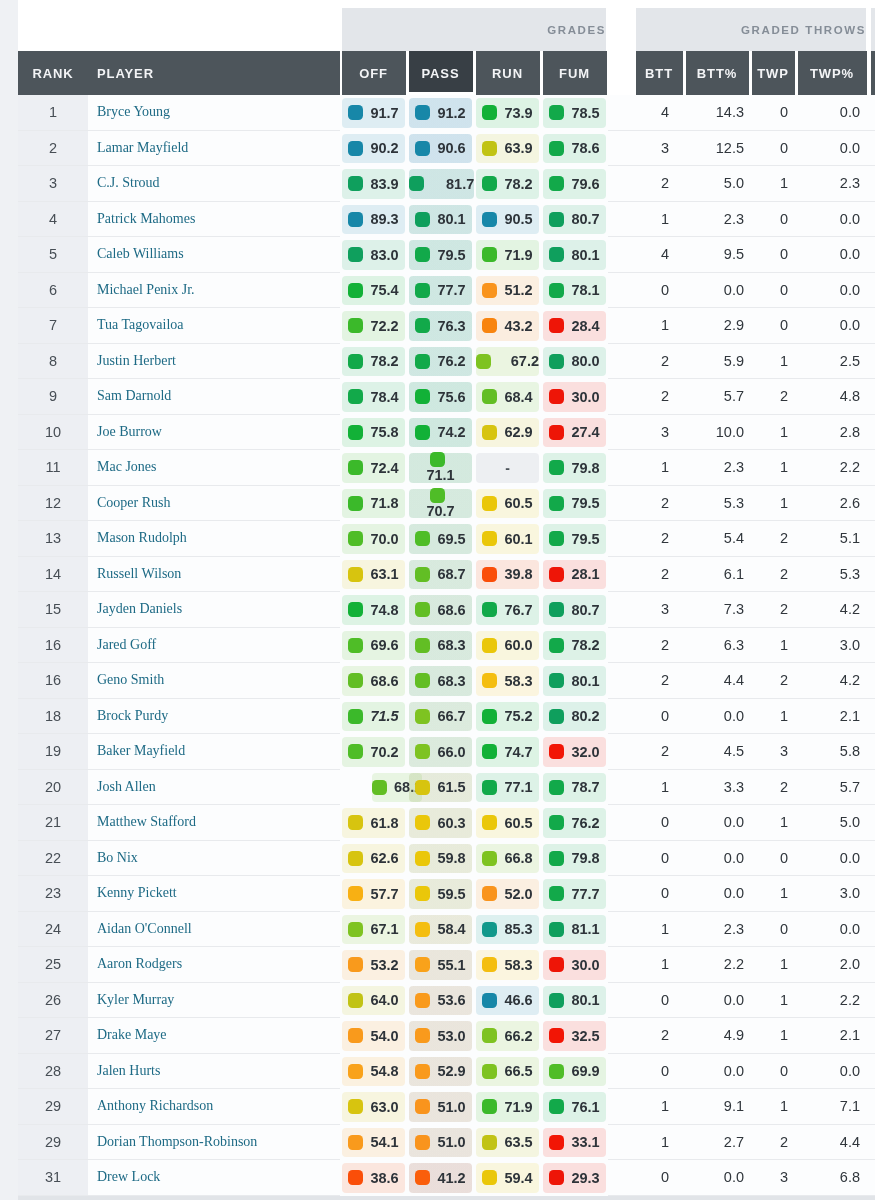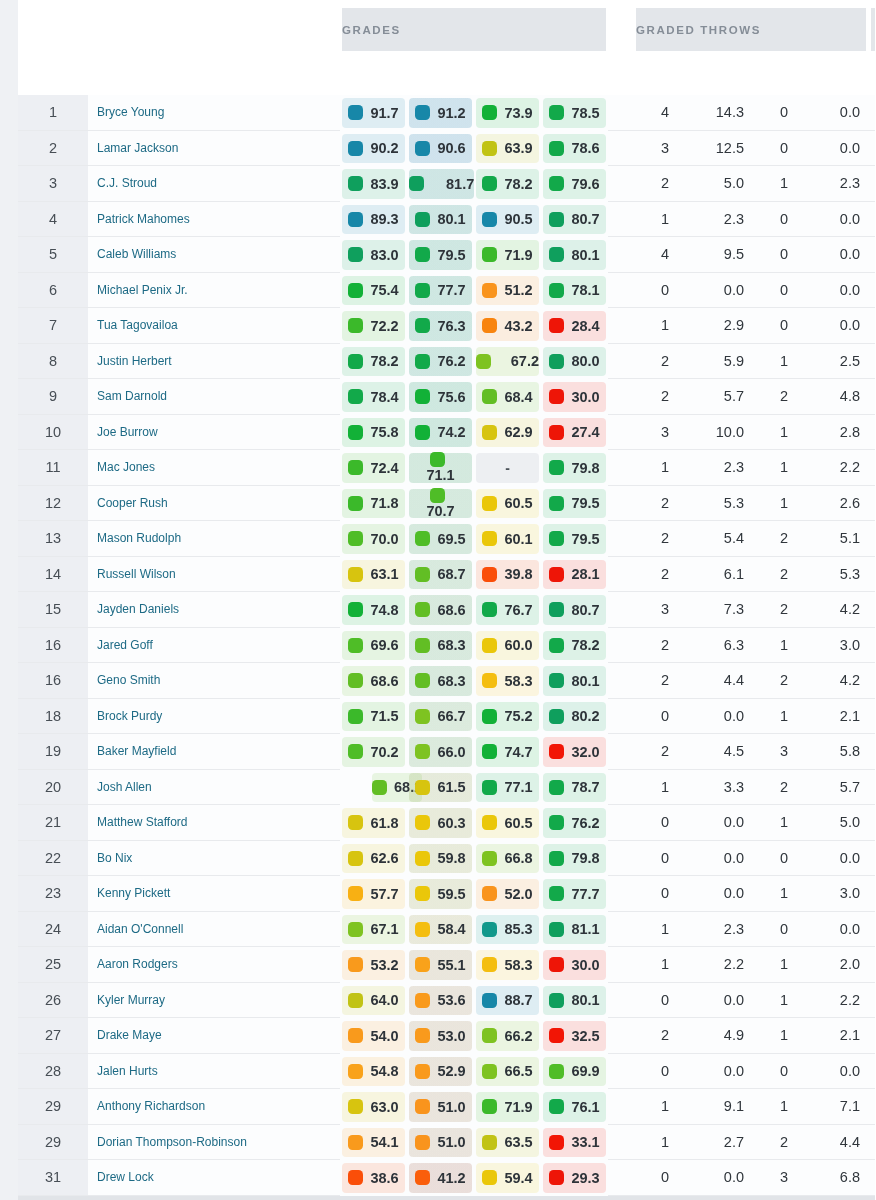--- a/index.html
+++ b/index.html
@@ -9,21 +9,21 @@
     font-family:"Liberation Sans","DejaVu Sans",sans-serif;
     -webkit-font-smoothing:antialiased;
   }
   .left-strip{position:absolute;left:0;top:0;width:18px;height:1200px;background:#eff1f4;}
   .table-wrap{position:absolute;left:18px;top:0;width:858px;height:1200px;background:#fff;}
 
   .grid-row{display:grid;grid-template-columns:70px 252px 67px 67px 67px 67px 26px 50px 66px 46px 72px 7px;}
 
   
   .group-row{position:absolute;top:8px;left:0;width:857px;height:43px;}
-  .gblock{background:#e3e6ea;margin:0 2px;display:flex;align-items:center;justify-content:flex-start;}
+  .gblock{background:#e3e6ea;margin:0 2px;display:flex;align-items:center;justify-content:flex-end;}
   .gblank{background:transparent;}
   .gsliver{background:#e3e6ea;margin-left:3px;}
   .glabel{color:#858d97;font-size:11.5px;font-weight:700;letter-spacing:1.6px;}
 
   
   .header-row{position:absolute;top:51px;left:0;width:857px;height:44px;}
   .hcell{background:#4d555b;color:#f3f4f6;font-size:13px;font-weight:700;letter-spacing:0.9px;
          display:flex;align-items:center;justify-content:center;margin:0 1.5px;position:relative;cursor:pointer;}
   .hcell.first{margin:0;grid-column:1/3;justify-content:flex-start;}
   .hcell .rank-lab{width:70px;text-align:center;}
@@ -32,21 +32,21 @@
   .hcell.sorted::after{content:"";position:absolute;left:0;right:0;bottom:0;height:3px;background:#ffffff;}
   .hcell.stat-h{justify-content:center;}
   .hsliver{background:#4d555b;margin-left:3px;}
 
   
   .body{position:absolute;top:95px;left:0;width:857px;height:1105px;overflow:hidden;}
   .row{height:35.5px;background:#fcfdfe;}
   .cell{display:flex;align-items:center;}
   .rank-cell{background:#edeff3;justify-content:center;color:#474e55;font-size:14.5px;border-bottom:1px solid #e8eaed;}
   .player-cell{padding-left:9px;border-bottom:1px solid #e8eaed;}
-  .player-cell a{color:#1d6a85;font-size:12px;text-decoration:none;cursor:pointer;}
+  .player-cell a{color:#1d6a85;font-size:14px;text-decoration:none;cursor:pointer;font-family:Liberation Serif, serif;}
   .spacer-cell,.sliver-cell{border-bottom:1px solid #e8eaed;}
   .grade{padding:0;}
   .gbox{flex:1;height:29.5px;margin:3px 2px;border-radius:4px;display:flex;align-items:center;justify-content:center;}
   .badge{width:15px;height:15px;border-radius:4.5px;margin-right:7px;flex:0 0 auto;}
   .gval{font-size:14.5px;font-weight:700;color:#2e343a;}
   .dashbox{background:#edeff2;}
   .dash{font-size:14px;font-weight:700;color:#4a5158;}
   .stat{justify-content:flex-end;color:#30363c;font-size:14.5px;border-bottom:1px solid #e8eaed;}
   .stat.c-btt{padding-right:15px;}
   .stat.c-bttp{padding-right:6px;}
@@ -66,20 +66,36 @@
     <div class="gblock" style="grid-column:3/7">
       <span class="glabel">GRADES</span>
     </div>
     <div class="gblank"></div>
     <div class="gblock" style="grid-column:8/12">
       <span class="glabel">GRADED THROWS</span>
     </div>
     <div class="gsliver"></div>
   </div>
 
+  <div class="header-row grid-row" id="header-row">
+      <div class="hcell first">
+        <span class="rank-lab">RANK</span>
+        <span class="player-lab">PLAYER</span>
+      </div>
+      <div class="hcell stat-h">OFF</div>
+      <div class="hcell stat-h sorted">PASS</div>
+      <div class="hcell stat-h">RUN</div>
+      <div class="hcell stat-h">FUM</div>
+      <div></div>
+      <div class="hcell stat-h">BTT</div>
+      <div class="hcell stat-h">BTT%</div>
+      <div class="hcell stat-h">TWP</div>
+      <div class="hcell stat-h">TWP%</div>
+      <div class="hsliver"></div>
+    </div>
 
   <div class="body" id="table-body">
       <div class="row grid-row">
         <div class="cell rank-cell">1</div>
         <div class="cell player-cell">
           <a>Bryce Young</a>
         </div>
         <div class="cell grade">
           <div class="gbox" style="background: rgba(23, 135, 168, 0.13);">
             <span class="badge" style="background: rgb(23, 135, 168);"></span>
@@ -107,21 +123,21 @@
         <div class="spacer-cell"></div>
         <div class="cell stat c-btt">4</div>
         <div class="cell stat c-bttp">14.3</div>
         <div class="cell stat c-twp">0</div>
         <div class="cell stat c-twpp">0.0</div>
         <div class="sliver-cell"></div>
       </div>
       <div class="row grid-row">
         <div class="cell rank-cell">2</div>
         <div class="cell player-cell">
-          <a>Lamar Jackson</a>
+          <a>Lamar Mayfield</a>
         </div>
         <div class="cell grade">
           <div class="gbox" style="background: rgba(23, 135, 168, 0.13);">
             <span class="badge" style="background: rgb(23, 135, 168);"></span>
             <span class="gval">90.2</span>
           </div>
         </div>
         <div class="cell grade">
           <div class="gbox" style="background: linear-gradient(rgba(62, 125, 180, 0.09), rgba(62, 125, 180, 0.09)), linear-gradient(rgba(23, 135, 168, 0.13), rgba(23, 135, 168, 0.13));">
             <span class="badge" style="background: rgb(23, 135, 168);"></span>
@@ -685,21 +701,21 @@
         <div class="cell stat c-twp">2</div>
         <div class="cell stat c-twpp">4.2</div>
         <div class="sliver-cell"></div>
       </div>
       <div class="row grid-row">
         <div class="cell rank-cell">18</div>
         <div class="cell player-cell">
           <a>Brock Purdy</a>
         </div>
         <div class="cell grade">
-          <div class="gbox" style="background: rgba(59, 185, 42, 0.13);">
+          <div class="gbox" style="background: rgba(59, 185, 42, 0.13); font-style: italic;">
             <span class="badge" style="background: rgb(59, 185, 42);"></span>
             <span class="gval">71.5</span>
           </div>
         </div>
         <div class="cell grade">
           <div class="gbox" style="background: linear-gradient(rgba(62, 125, 180, 0.09), rgba(62, 125, 180, 0.09)), linear-gradient(rgba(126, 195, 33, 0.13), rgba(126, 195, 33, 0.13));">
             <span class="badge" style="background: rgb(126, 195, 33);"></span>
             <span class="gval">66.7</span>
           </div>
         </div>
@@ -987,21 +1003,21 @@
         </div>
         <div class="cell grade">
           <div class="gbox" style="background: linear-gradient(rgba(62, 125, 180, 0.09), rgba(62, 125, 180, 0.09)), linear-gradient(rgba(249, 154, 28, 0.13), rgba(249, 154, 28, 0.13));">
             <span class="badge" style="background: rgb(249, 154, 28);"></span>
             <span class="gval">53.6</span>
           </div>
         </div>
         <div class="cell grade">
           <div class="gbox" style="background: rgba(23, 135, 168, 0.13);">
             <span class="badge" style="background: rgb(23, 135, 168);"></span>
-            <span class="gval">88.7</span>
+            <span class="gval">46.6</span>
           </div>
         </div>
         <div class="cell grade">
           <div class="gbox" style="background: rgba(15, 159, 93, 0.13);">
             <span class="badge" style="background: rgb(15, 159, 93);"></span>
             <span class="gval">80.1</span>
           </div>
         </div>
         <div class="spacer-cell"></div>
         <div class="cell stat c-btt">0</div>

